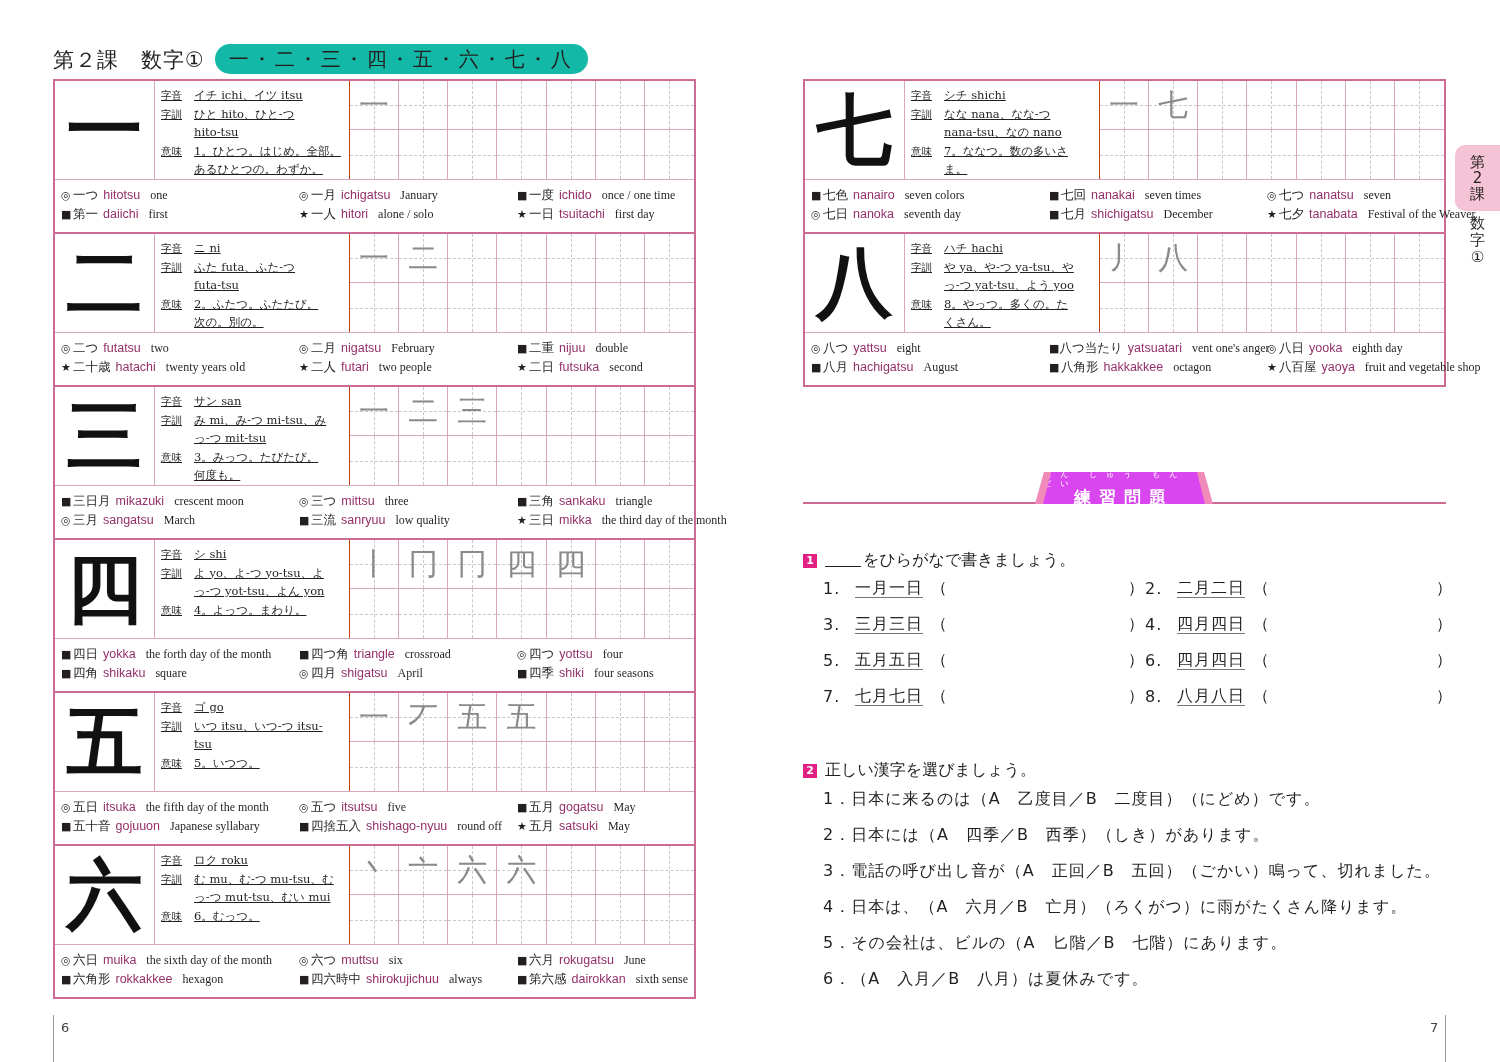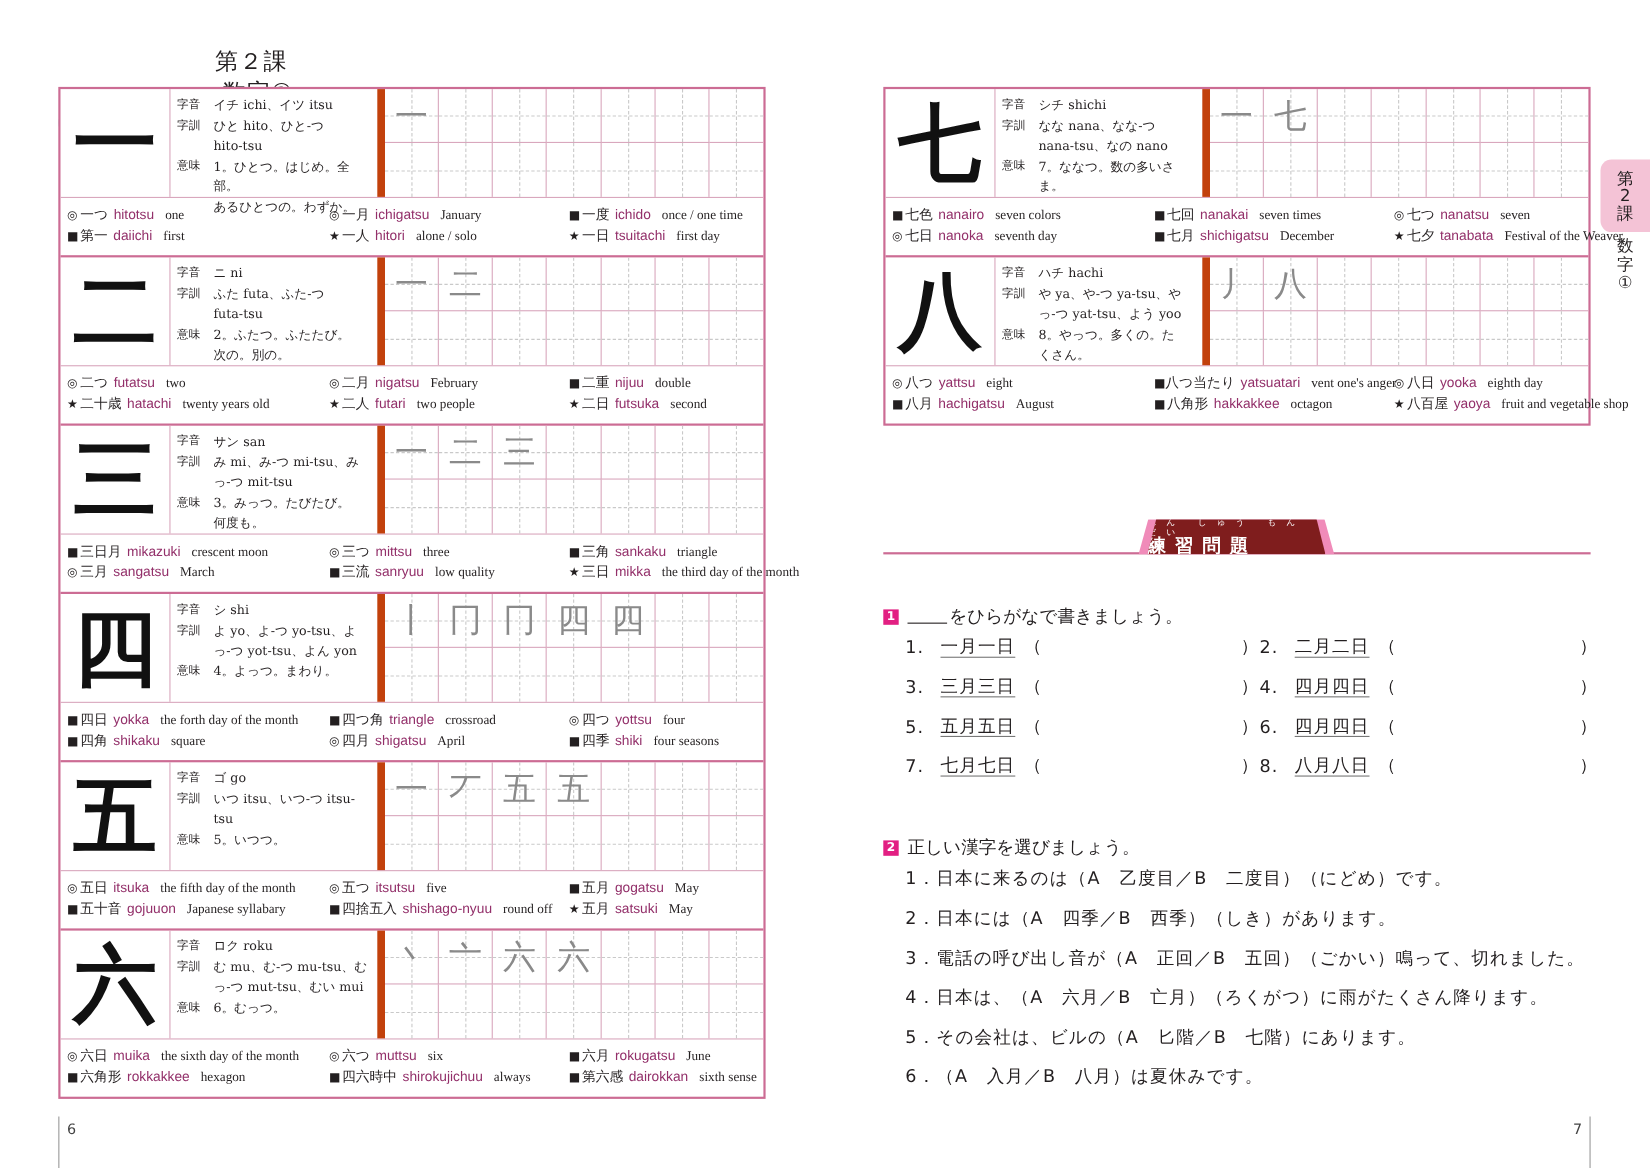--- a/index.html
+++ b/index.html
@@ -1,22 +1,22 @@
 <!DOCTYPE html>
 <html><head>
 <meta charset="utf-8">
 <style>
   * { box-sizing: border-box; margin: 0; padding: 0; }
   html, body { width: 1500px; height: 1062px; background: #ffffff; overflow: hidden; }
   body { position: relative; font-family: "DejaVu Sans", "Liberation Sans", sans-serif; color: #231f20; }
 
   .page-title {
     position: absolute; left: 53px; top: 42px; height: 32px;
-    display: flex; align-items: center;
-    font-size: 21px; letter-spacing: 1px; color: #231f20; flex-direction: column;
+    display: flex; align-items: flex-end;
+    font-size: 21px; letter-spacing: 1px; color: #231f20;
   }
   .page-title .lesson { margin-right: 22px; }
   .page-title .topic { margin-right: 10px; }
   .title-pill {
     background: #14b8a6; border-radius: 16px; height: 30px;
     padding: 0 14px; display: flex; align-items: center;
     font-size: 20px; letter-spacing: 3px; color: #231f20;
   }
 
   .card-stack { position: absolute; border: 2px solid #cc6c94; background: #fff; }
@@ -25,21 +25,21 @@
 
   .card { border-bottom: 2px solid #cc6c94; }
   .card:last-child { border-bottom: none; }
   .card-top { display: flex; height: 99px; border-bottom: 1px solid #d9a7bd; }
   .big-kanji {
     width: 100px; flex: 0 0 100px; border-right: 1px solid #d9a7bd;
     display: flex; align-items: center; justify-content: center;
     font-family: "DejaVu Serif", serif; font-size: 76px; font-weight: bold; color: #111;
     line-height: 1;
   }
-  .readings { width: 195px; flex: 0 0 195px; border-right: 7px solid #c2410c; padding: 5px 4px 0 6px; font-size: 11.5px; line-height: 18.5px; font-family: "DejaVu Serif", serif; }
+  .readings { width: 195px; flex: 0 0 195px; border-right: 1px solid #c2410c; padding: 5px 4px 0 6px; font-size: 11.5px; line-height: 18.5px; font-family: "DejaVu Serif", serif; text-decoration: underline; }
   .rd-row { display: flex; }
   .rd-label { width: 33px; flex: 0 0 33px; font-family: "DejaVu Sans", sans-serif; font-size: 10.5px; }
   .rd-val { flex: 1; }
 
   .grid { flex: 1; display: grid; grid-template-columns: repeat(7, 1fr); grid-template-rows: 1fr 1fr; }
   .grid-cell { position: relative; border-right: 1px solid #d9a7bd; border-bottom: 1px solid #d9a7bd; }
   .grid-cell:nth-child(7n) { border-right: none; }
   .grid-cell:nth-child(n+8) { border-bottom: none; }
   .grid-cell::before { content: ""; position: absolute; left: 50%; top: 0; bottom: 0; border-left: 1px dashed #c9c9c9; }
   .grid-cell::after { content: ""; position: absolute; top: 50%; left: 0; right: 0; border-top: 1px dashed #c9c9c9; }
@@ -60,22 +60,22 @@
     position: absolute; left: 1455px; top: 145px; width: 45px; height: 66px;
     background: #f4c3d6; border-radius: 10px 0 0 10px;
     display: flex; flex-direction: column; align-items: center; justify-content: center;
     font-size: 15px; line-height: 16px; color: #231f20;
   }
   .side-sub { position: absolute; left: 1455px; top: 215px; width: 45px; display: flex; flex-direction: column; align-items: center; font-size: 15px; line-height: 17px; }
 
   .exercise-header { position: absolute; left: 803px; top: 470px; width: 643px; height: 34px; border-bottom: 2px solid #cc6c94; }
   .ex-badge {
     position: absolute; left: 240px; top: 2px; width: 162px; height: 32px;
-    background: #7f1d1d; clip-path: polygon(5% 0, 95% 0, 100% 100%, 0 100%);
-    display: flex; flex-direction: column; justify-content: center; color: #fff;
+    background: #d946ef; clip-path: polygon(5% 0, 95% 0, 100% 100%, 0 100%);
+    display: flex; flex-direction: column; align-items: center; justify-content: center; color: #fff;
   }
   .ex-badge-wrap { position: absolute; left: 232px; top: 2px; width: 178px; height: 32px; background: #f08bb9; clip-path: polygon(5% 0, 95% 0, 100% 100%, 0 100%); }
   .ex-ruby { font-size: 8px; letter-spacing: 9px; line-height: 9px; }
   .ex-title { font-size: 17px; font-weight: bold; letter-spacing: 8px; line-height: 19px; }
 
   .q-section { position: absolute; left: 803px; font-size: 16px; color: #231f20; }
   .q-num { display: inline-block; width: 14px; height: 14px; background: #e21f82; color: #fff; font-size: 11px; font-weight: bold; text-align: center; line-height: 14px; margin-right: 8px; vertical-align: 1px; }
   .q-blank { display: inline-block; width: 36px; border-bottom: 1px solid #231f20; margin-right: 2px; vertical-align: -2px; }
   .q1-grid { position: absolute; left: 823px; top: 577px; width: 630px; display: grid; grid-template-columns: 322px 308px; row-gap: 14px; font-size: 16px; letter-spacing: 1px; }
   .q1-item { display: flex; align-items: center; height: 22px; }

